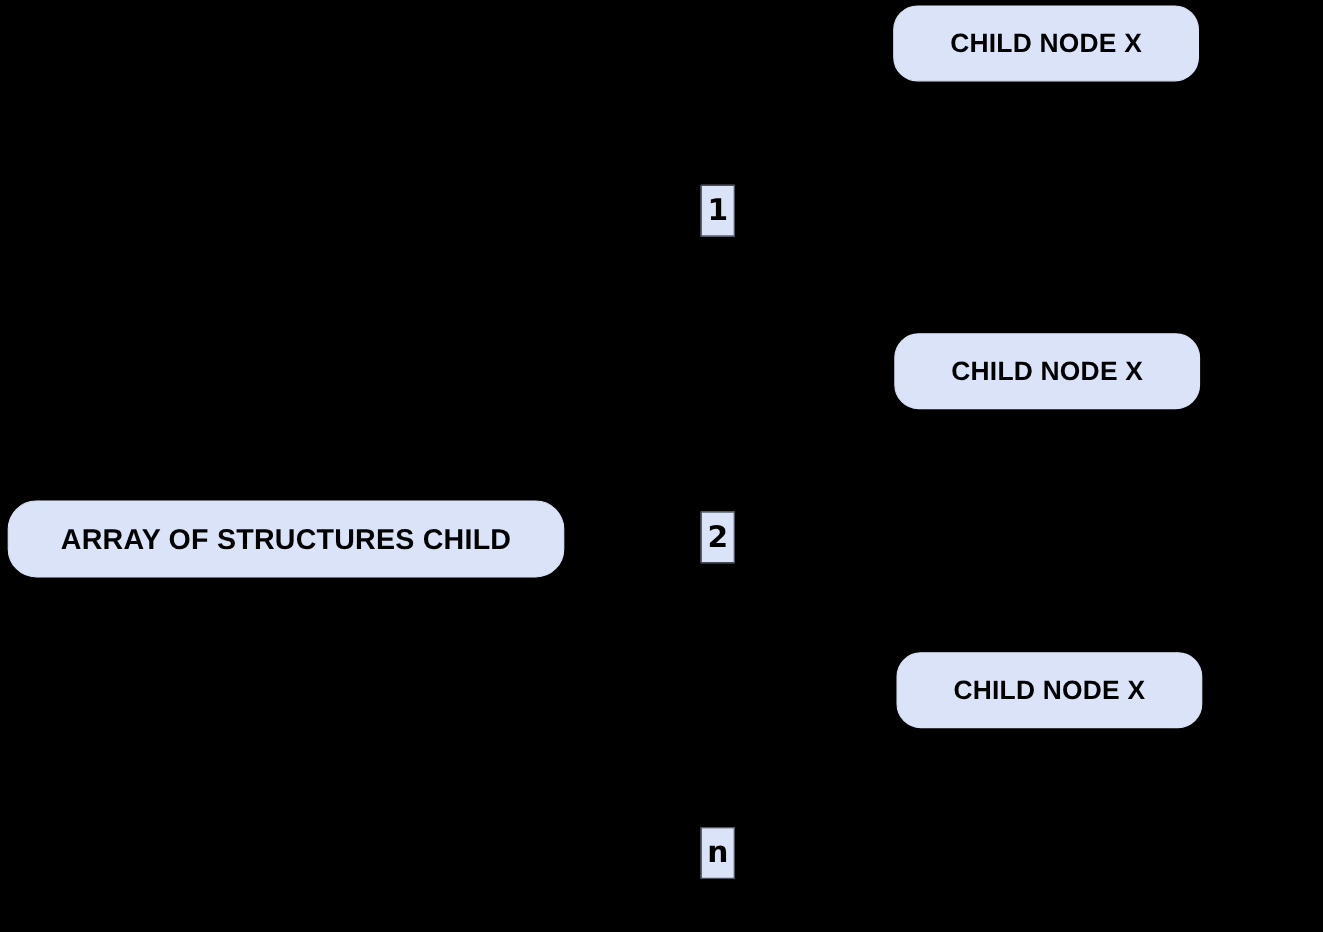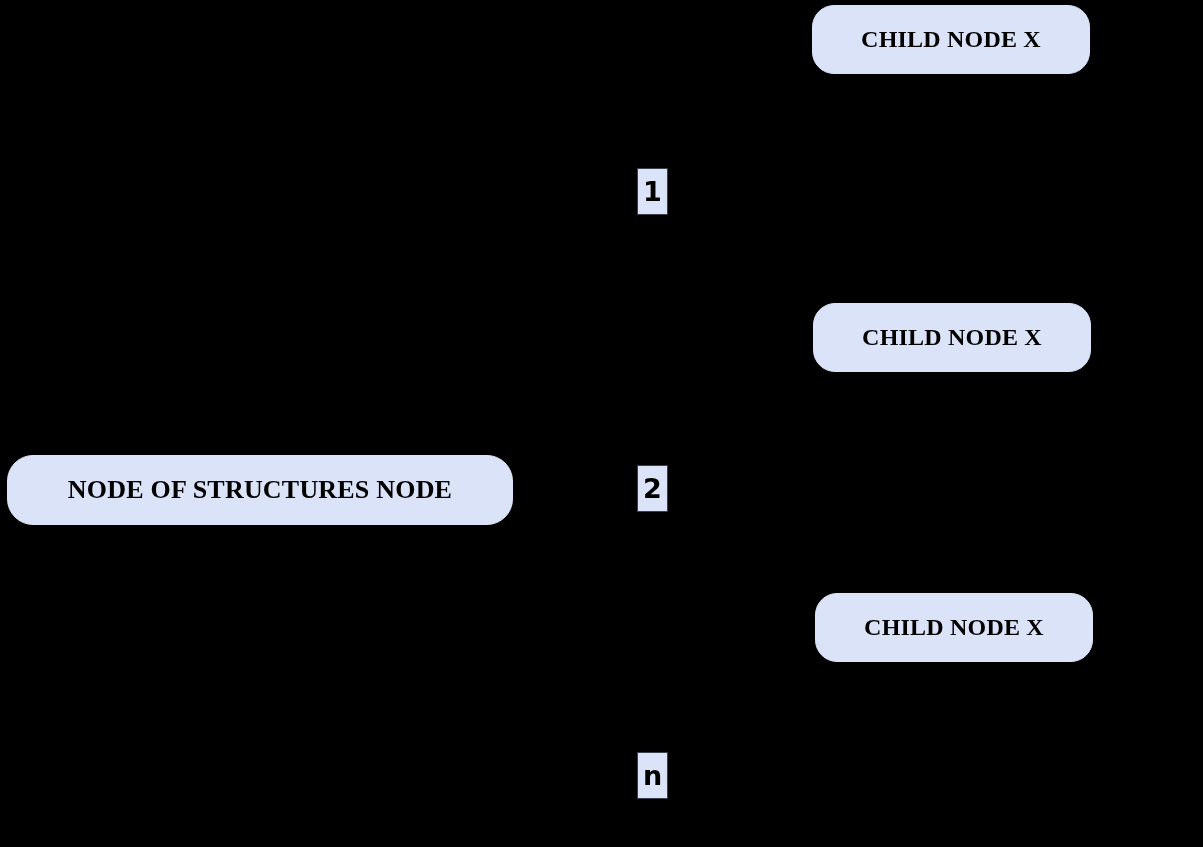--- a/index.html
+++ b/index.html
@@ -30,21 +30,21 @@
   .node {
     position: absolute;
     box-sizing: border-box;
     background: #dae3f7;
     border: 1px solid #dae3f7;
     border-radius: 22px;
     display: flex;
     align-items: center;
     justify-content: center;
     color: #000000;
-    font-family: Liberation Serif, serif;
+    font-family: Liberation Sans, sans-serif;
     font-weight: bold;
     letter-spacing: 0.2px;
     white-space: nowrap;
   }
   .node-parent {
     left: 7px;
     top: 455px;
     width: 506px;
     height: 70px;
     font-size: 26px;
@@ -102,21 +102,21 @@
       <path d="M513,478 C560,430 575,320 652,218"></path>
       <path d="M668,190 C730,140 760,70 812,42"></path>
       <path d="M513,490 C560,490 590,489 652,489"></path>
       <path d="M668,489 C730,470 760,400 813,350"></path>
       <path d="M513,502 C570,560 580,690 652,762"></path>
       <path d="M668,780 C730,740 760,690 815,650"></path>
     </g>
   </svg>
 
   <div class="node node-parent">
-    <span>NODE OF STRUCTURES NODE</span>
+    <span>ARRAY OF STRUCTURES CHILD</span>
   </div>
 
   <div class="node node-child-1">
     <span>CHILD NODE X</span>
   </div>
 
   <div class="node node-child-2">
     <span>CHILD NODE X</span>
   </div>
 

